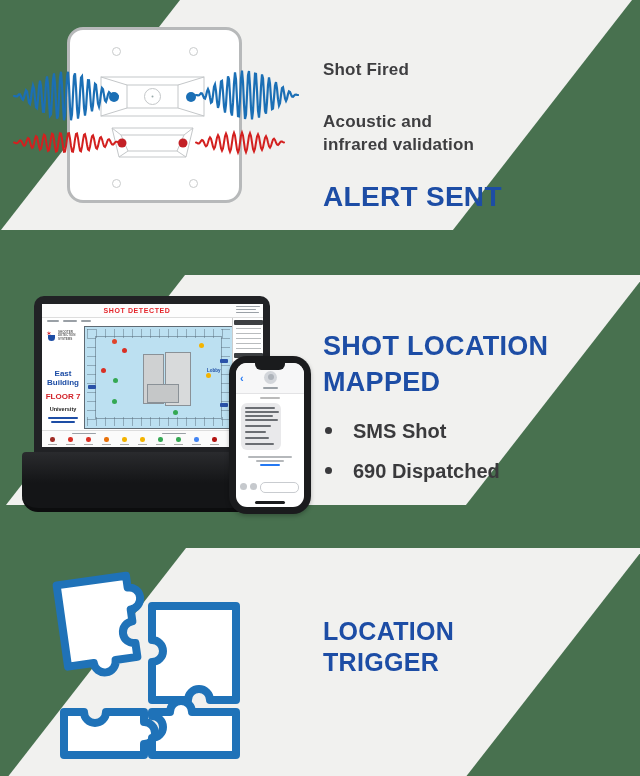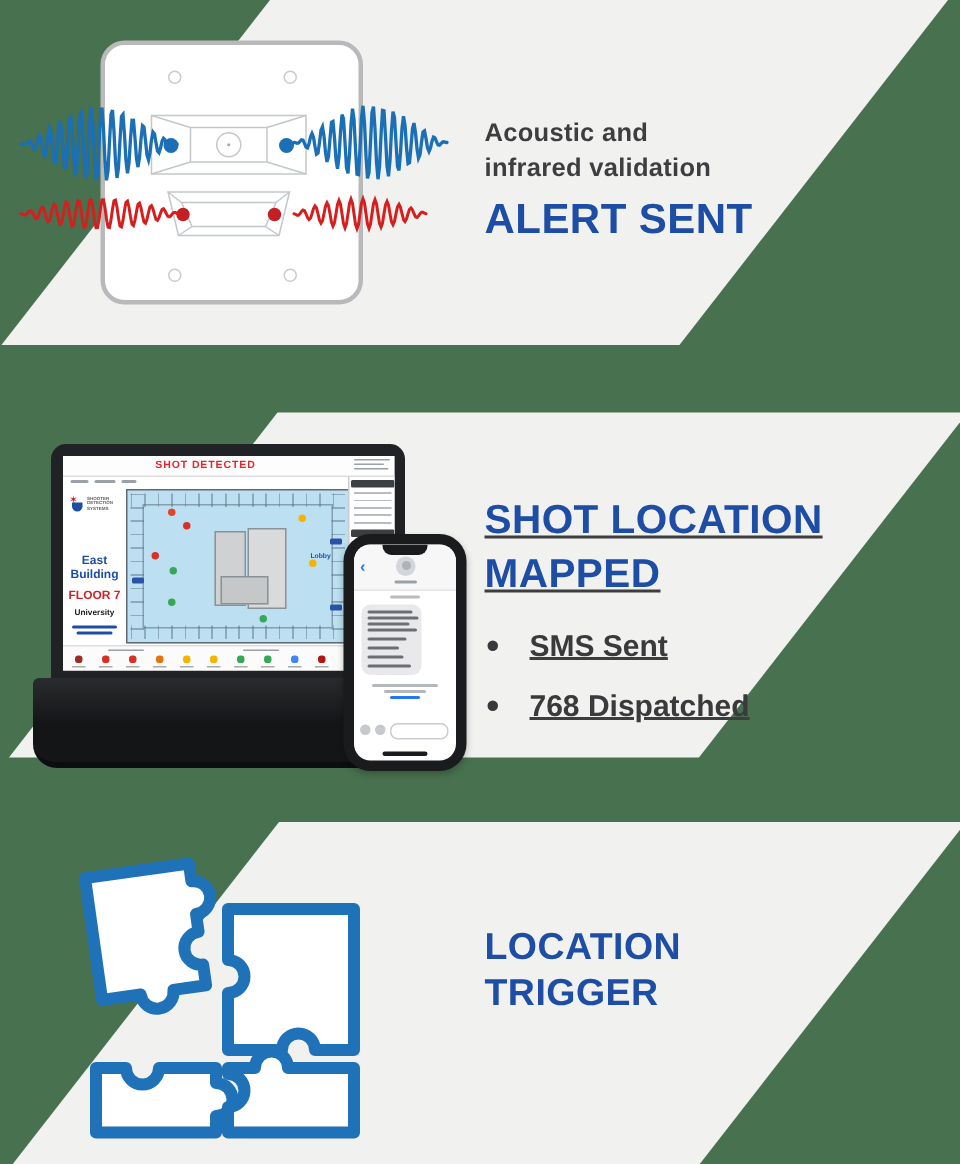--- a/index.html
+++ b/index.html
@@ -132,23 +132,24 @@
     <circle cx="122" cy="143" r="4.5" fill="#C32026"></circle>
     <circle cx="183" cy="143" r="4.5" fill="#C32026"></circle>
 
     <path id="wBL" stroke="#1B6FB5" stroke-width="2.2" fill="none" stroke-linecap="round" d="M14.0 96.00 L15.0 96.15 L16.0 96.48 L17.0 96.36 L18.0 95.40 L19.0 94.27 L20.0 94.30 L21.0 96.17 L22.0 98.78 L23.0 99.79 L24.0 97.62 L25.0 93.30 L26.0 90.19 L27.0 91.39 L28.0 96.87 L29.0 102.73 L30.0 104.00 L31.0 98.75 L32.0 90.36 L33.0 85.39 L34.0 88.49 L35.0 98.17 L36.0 107.25 L37.0 108.21 L38.0 99.37 L39.0 86.91 L40.0 80.61 L41.0 86.11 L42.0 99.99 L43.0 111.76 L44.0 111.83 L45.0 99.33 L46.0 83.38 L47.0 76.46 L48.0 84.58 L49.0 102.13 L50.0 115.71 L51.0 114.43 L52.0 98.65 L53.0 80.18 L54.0 73.41 L55.0 84.05 L56.0 104.31 L57.0 118.65 L58.0 115.74 L59.0 97.46 L60.0 77.71 L61.0 71.80 L62.0 84.50 L63.0 106.20 L64.0 120.21 L65.0 115.67 L66.0 96.00 L67.0 76.33 L68.0 71.79 L69.0 85.80 L70.0 107.50 L71.0 120.20 L72.0 114.29 L73.0 94.54 L74.0 76.26 L75.0 73.35 L76.0 87.69 L77.0 107.95 L78.0 118.59 L79.0 111.82 L80.0 93.35 L81.0 77.57 L82.0 76.29 L83.0 89.87 L84.0 107.42 L85.0 115.54 L86.0 108.62 L87.0 92.67 L88.0 80.17 L89.0 80.24 L90.0 92.01 L91.0 105.89 L92.0 111.39 L93.0 105.09 L94.0 92.63 L95.0 83.79 L96.0 84.75 L97.0 93.83 L98.0 103.51 L99.0 106.61 L100.0 101.64 L101.0 93.25 L102.0 88.00 L103.0 89.27 L104.0 95.13 L105.0 100.61 L106.0 101.81 L107.0 98.70 L108.0 94.38 L109.0 92.21 L110.0 93.22 L111.0 95.83 L112.0 97.70 L113.0 97.73 L114.0 96.60 L115.0 95.64 L116.0 95.52 L117.0 95.85 L118.0 96.00 "></path>
     <path id="wBR" stroke="#1B6FB5" stroke-width="2.2" fill="none" stroke-linecap="round" d="M196.0 95.00 L197.0 95.15 L198.0 95.49 L199.0 95.32 L200.0 94.30 L201.0 93.20 L202.0 93.43 L203.0 95.53 L204.0 98.10 L205.0 98.65 L206.0 95.86 L207.0 91.40 L208.0 89.02 L209.0 91.48 L210.0 97.66 L211.0 102.76 L212.0 102.00 L213.0 95.00 L214.0 86.87 L215.0 84.53 L216.0 90.81 L217.0 101.48 L218.0 107.95 L219.0 104.23 L220.0 92.36 L221.0 81.52 L222.0 80.93 L223.0 91.99 L224.0 106.46 L225.0 112.55 L226.0 104.60 L227.0 88.20 L228.0 76.36 L229.0 79.10 L230.0 95.00 L231.0 111.71 L232.0 115.59 L233.0 102.90 L234.0 83.27 L235.0 72.43 L236.0 79.48 L237.0 99.29 L238.0 116.19 L239.0 116.44 L240.0 99.45 L241.0 78.56 L242.0 70.52 L243.0 81.98 L244.0 103.98 L245.0 118.98 L246.0 114.94 L247.0 95.00 L248.0 75.06 L249.0 71.02 L250.0 86.02 L251.0 108.02 L252.0 119.48 L253.0 111.44 L254.0 90.55 L255.0 73.56 L256.0 73.81 L257.0 90.71 L258.0 110.52 L259.0 117.57 L260.0 106.73 L261.0 87.10 L262.0 74.41 L263.0 78.29 L264.0 95.00 L265.0 110.90 L266.0 113.64 L267.0 101.80 L268.0 85.40 L269.0 77.45 L270.0 83.54 L271.0 98.01 L272.0 109.07 L273.0 108.48 L274.0 97.64 L275.0 85.77 L276.0 82.05 L277.0 88.52 L278.0 99.19 L279.0 105.47 L280.0 103.13 L281.0 95.00 L282.0 88.00 L283.0 87.24 L284.0 92.34 L285.0 98.52 L286.0 100.98 L287.0 98.60 L288.0 94.14 L289.0 91.35 L290.0 91.90 L291.0 94.47 L292.0 96.57 L293.0 96.80 L294.0 95.70 L295.0 94.68 L296.0 94.51 L297.0 94.85 L298.0 95.00 "></path>
     <path id="wRL" stroke="#D3201F" stroke-width="2" fill="none" stroke-linecap="round" d="M14.0 142.50 L15.0 142.80 L16.0 143.29 L17.0 143.32 L18.0 142.54 L19.0 141.27 L20.0 140.38 L21.0 140.69 L22.0 142.34 L23.0 144.50 L24.0 145.82 L25.0 145.26 L26.0 142.85 L27.0 139.85 L28.0 138.07 L29.0 138.81 L30.0 141.91 L31.0 145.70 L32.0 147.93 L33.0 147.08 L34.0 143.39 L35.0 138.86 L36.0 136.16 L37.0 137.07 L38.0 141.27 L39.0 146.48 L40.0 149.63 L41.0 148.73 L42.0 144.09 L43.0 138.28 L44.0 134.69 L45.0 135.54 L46.0 140.52 L47.0 146.86 L48.0 150.87 L49.0 150.11 L50.0 144.87 L51.0 138.10 L52.0 133.71 L53.0 134.33 L54.0 139.74 L55.0 146.86 L56.0 151.59 L57.0 151.12 L58.0 145.64 L59.0 138.26 L60.0 133.25 L61.0 133.54 L62.0 139.01 L63.0 146.55 L64.0 151.79 L65.0 151.69 L66.0 146.29 L67.0 138.71 L68.0 133.31 L69.0 133.21 L70.0 138.45 L71.0 145.99 L72.0 151.46 L73.0 151.75 L74.0 146.74 L75.0 139.36 L76.0 133.88 L77.0 133.41 L78.0 138.14 L79.0 145.26 L80.0 150.67 L81.0 151.29 L82.0 146.90 L83.0 140.13 L84.0 134.89 L85.0 134.13 L86.0 138.14 L87.0 144.48 L88.0 149.46 L89.0 150.31 L90.0 146.72 L91.0 140.91 L92.0 136.27 L93.0 135.37 L94.0 138.52 L95.0 143.73 L96.0 147.93 L97.0 148.84 L98.0 146.14 L99.0 141.61 L100.0 137.92 L101.0 137.07 L102.0 139.30 L103.0 143.09 L104.0 146.19 L105.0 146.93 L106.0 145.15 L107.0 142.15 L108.0 139.74 L109.0 139.18 L110.0 140.50 L111.0 142.66 L112.0 144.31 L113.0 144.62 L114.0 143.73 L115.0 142.46 L116.0 141.68 L117.0 141.71 L118.0 142.20 L119.0 142.50 "></path>
     <path id="wRR" stroke="#D3201F" stroke-width="2" fill="none" stroke-linecap="round" d="M196.0 142.50 L197.0 142.85 L198.0 143.43 L199.0 143.45 L200.0 142.50 L201.0 141.01 L202.0 140.02 L203.0 140.49 L204.0 142.50 L205.0 145.01 L206.0 146.38 L207.0 145.48 L208.0 142.50 L209.0 139.07 L210.0 137.34 L211.0 138.64 L212.0 142.50 L213.0 146.77 L214.0 148.81 L215.0 147.15 L216.0 142.50 L217.0 137.49 L218.0 135.18 L219.0 137.16 L220.0 142.50 L221.0 148.15 L222.0 150.69 L223.0 148.42 L224.0 142.50 L225.0 136.33 L226.0 133.61 L227.0 136.11 L228.0 142.50 L229.0 149.08 L230.0 151.93 L231.0 149.24 L232.0 142.50 L233.0 135.63 L234.0 132.71 L235.0 135.53 L236.0 142.50 L237.0 149.53 L238.0 152.48 L239.0 149.57 L240.0 142.50 L241.0 135.43 L242.0 132.52 L243.0 135.47 L244.0 142.50 L245.0 149.47 L246.0 152.29 L247.0 149.37 L248.0 142.50 L249.0 135.76 L250.0 133.07 L251.0 135.92 L252.0 142.50 L253.0 148.89 L254.0 151.39 L255.0 148.67 L256.0 142.50 L257.0 136.58 L258.0 134.31 L259.0 136.85 L260.0 142.50 L261.0 147.84 L262.0 149.82 L263.0 147.51 L264.0 142.50 L265.0 137.85 L266.0 136.19 L267.0 138.23 L268.0 142.50 L269.0 146.36 L270.0 147.66 L271.0 145.93 L272.0 142.50 L273.0 139.52 L274.0 138.62 L275.0 139.99 L276.0 142.50 L277.0 144.51 L278.0 144.98 L279.0 143.99 L280.0 142.50 L281.0 141.55 L282.0 141.57 L283.0 142.15 L284.0 142.50 "></path>
   </svg>
 
   <div class="t-col" style="top:58px;width:230px;">
-    <div class="t-small ml" style="margin-top:19px;">Acoustic and
+    <div class="t-small">Shot Fired</div>
+    <div class="t-small ml" style="margin-top:29px;">Acoustic and
 infrared validation</div>
-    <div class="t-head h1" style="margin-top:6px;">ALERT SENT</div>
+    <div class="t-head h1" style="margin-top:24px;">ALERT SENT</div>
   </div>
 
   <div class="l-bezel"></div>
   <div class="l-base"></div>
   <div class="l-screen">
     <div class="l-head">
       <div class="l-alert">SHOT DETECTED</div>
       <div class="bar" style="left:194px;top:2px;width:24px;height:1px;"></div>
       <div class="bar" style="left:194px;top:5px;width:20px;height:1px;"></div>
       <div class="bar" style="left:194px;top:8px;width:23px;height:1px;"></div>
@@ -253,26 +254,26 @@
       <div class="bar" style="left:20px;top:97px;width:28px;height:1.5px;background:#B5B8BB;"></div>
       <div class="bar" style="left:24px;top:101px;width:20px;height:1.5px;background:#2478F2;"></div>
       <div class="p-circle" style="left:4px;"></div>
       <div class="p-circle" style="left:14px;"></div>
       <div class="p-pill"></div>
       <div class="p-home"></div>
       <div class="p-notch"></div>
     </div>
   </div>
 
-  <div class="t-col" style="top:328px;width:260px;text-decoration:underline;">
+  <div class="t-col" style="top:328px;width:260px;">
     <div class="t-head h2 ml">SHOT LOCATION
 MAPPED</div>
     <ul class="bullets">
-      <li><span class="dot"></span><span>SMS Sent</span></li>
-      <li><span class="dot"></span><span>768 Dispatched</span></li>
+      <li><span class="dot"></span><span>SMS Shot</span></li>
+      <li><span class="dot"></span><span>690 Dispatched</span></li>
     </ul>
   </div>
 
   <svg class="abs" style="left:50px;top:570px;" width="200" height="190" viewBox="0 0 200 190">
     <g fill="#FFFFFF" stroke="#1F72B8" stroke-width="8" stroke-linejoin="round">
       <path transform="translate(8,6) rotate(-8 40 45)" d="M4 4 L74 4 L74 16 a11 11 0 0 1 0 22 L74 50 a11 11 0 0 0 0 22 L74 86
            L52 86 a11 11 0 0 1 -22 0 L4 86 Z"></path>
       <path d="M102 36 L186 36 L186 130 L160 130 a11 11 0 0 0 -22 0 L102 130
            L102 92 a11 11 0 0 0 0 -22 Z"></path>
       <path d="M14 142 L34 142 a11 11 0 0 0 22 0 L94 142 L94 152 a11 11 0 0 1 0 22

